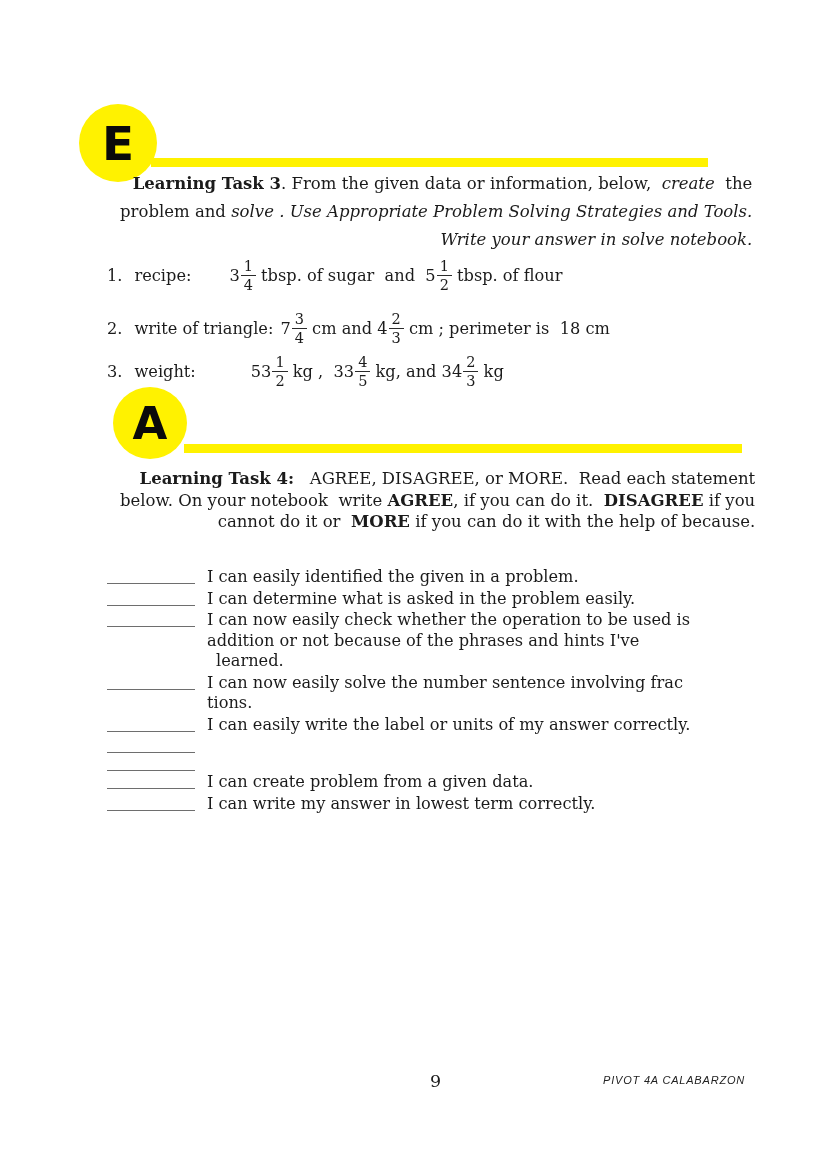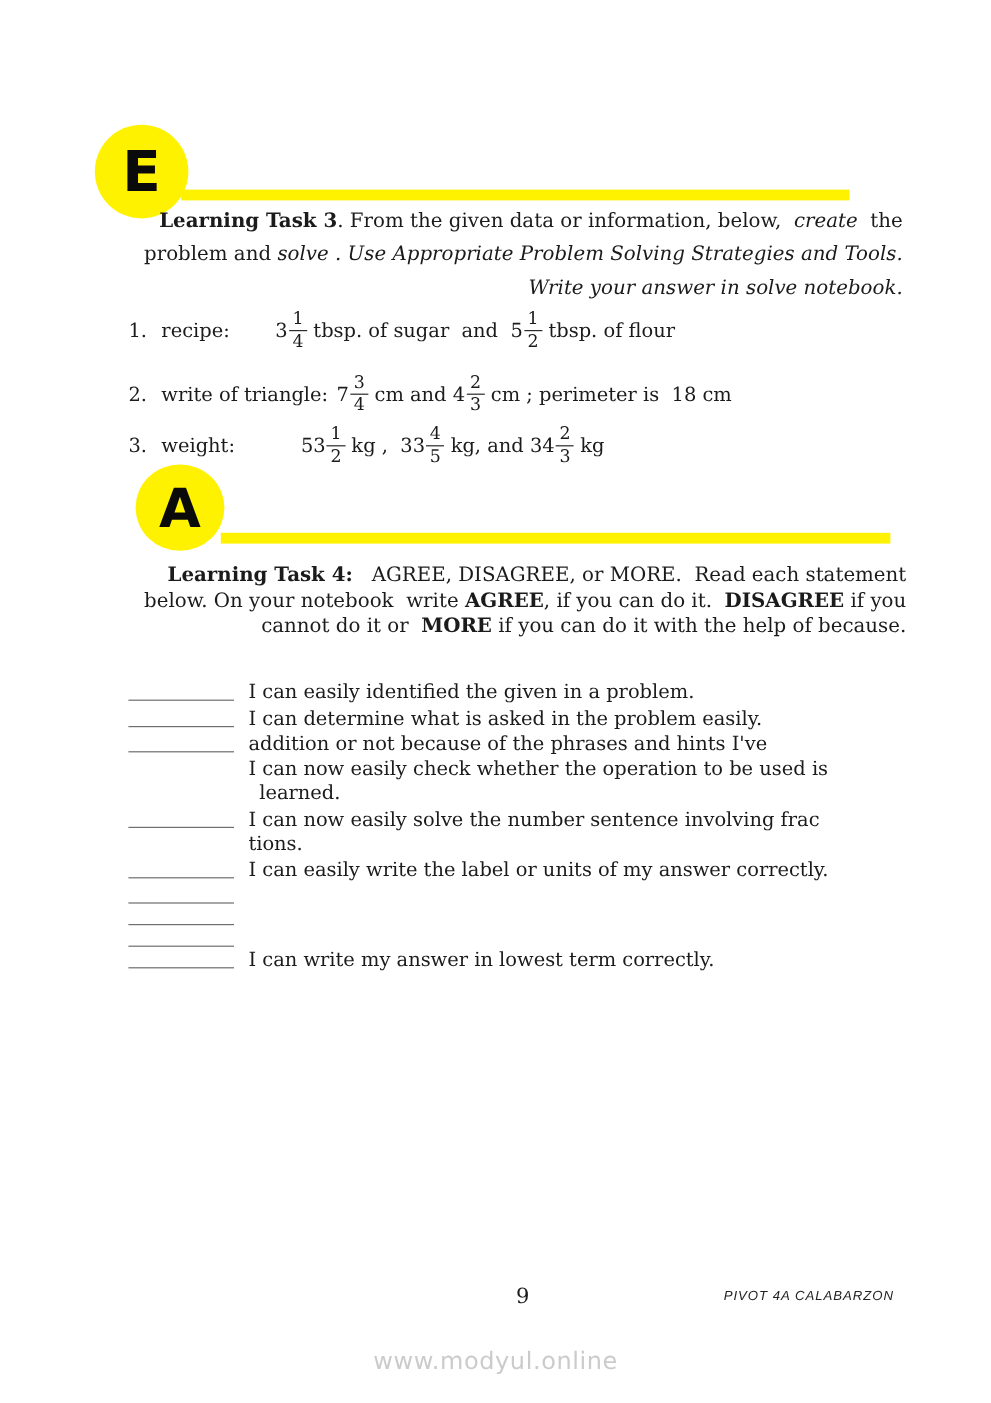--- a/index.html
+++ b/index.html
@@ -185,22 +185,22 @@
     <div class="statement">
       <span class="blank"></span>
       <span class="stmt-lines">
           <span class="stmt-line">I can determine what is asked in the problem easily.</span>
         </span>
     </div>
 
     <div class="statement">
       <span class="blank"></span>
       <span class="stmt-lines">
+          <span class="stmt-line">I can now easily check whether the operation to be used is</span>
           <span class="stmt-line">addition or not because of the phrases and hints I've</span>
-          <span class="stmt-line">I can now easily check whether the operation to be used is</span>
           <span class="stmt-line ind2">learned.</span>
         </span>
     </div>
 
     <div class="statement">
       <span class="blank"></span>
       <span class="stmt-lines">
           <span class="stmt-line">I can now easily solve the number sentence involving frac</span>
           <span class="stmt-line">tions.</span>
         </span>
@@ -216,28 +216,30 @@
     <div class="statement">
       <span class="blank"></span>
     </div>
 
     <div class="statement">
       <span class="blank"></span>
     </div>
 
     <div class="statement">
       <span class="blank"></span>
+      <span class="stmt-lines">
+          <span class="stmt-line">I can create problem from a given data.</span>
+        </span>
     </div>
 
     <div class="statement">
       <span class="blank"></span>
       <span class="stmt-lines">
           <span class="stmt-line">I can write my answer in lowest term correctly.</span>
         </span>
     </div>
 
   </div>
 
   <div class="page-number">9</div>
   <div class="footer-brand">PIVOT 4A CALABARZON</div>
-  <div class="watermark">www.modyul.online</div>
 
 </div>
 
 </body></html>

